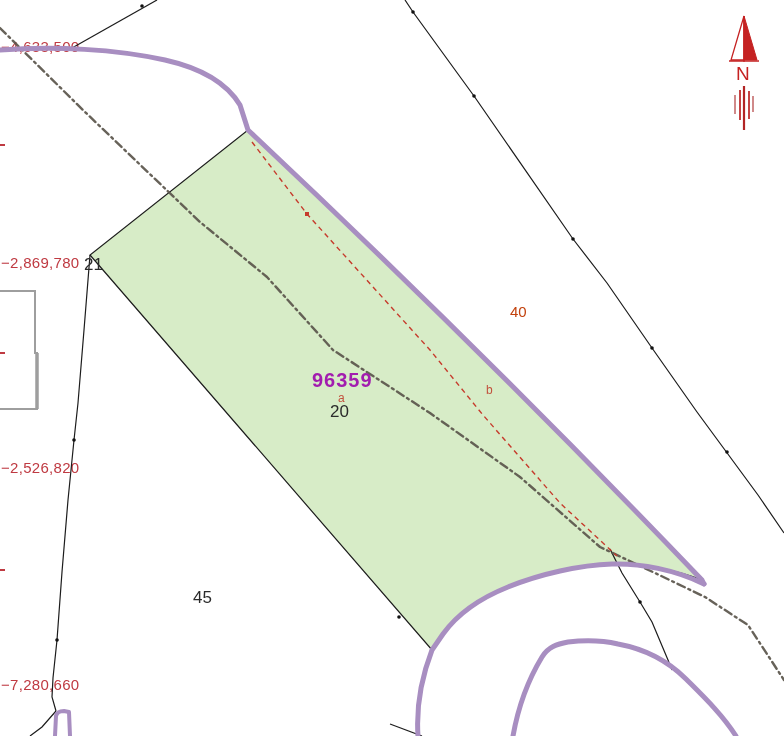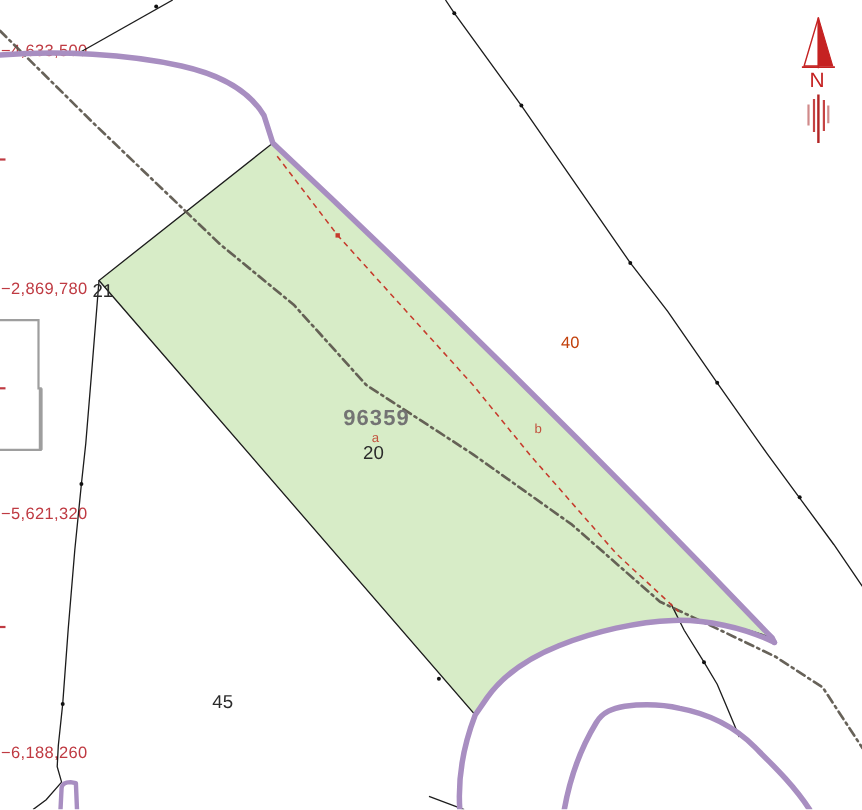--- a/index.html
+++ b/index.html
@@ -13,33 +13,33 @@
 
   .grid-label{
     position:absolute;left:1px;transform:translateY(-52%);
     color:#bf3a42;font-size:15px;letter-spacing:0.3px;white-space:nowrap;
     z-index:1;
   }
   #svg-layer{z-index:2;}
   .map-label{position:absolute;z-index:3;white-space:nowrap;}
   .parcel-number{color:#2b2b2b;font-size:17px;}
   .parcel-number.small{font-size:15px;color:#c2410c;}
-  .parcel-id{color:#737373;font-size:20px;font-weight:bold;letter-spacing:1px;}
+  .parcel-id{color:#a21caf;font-size:20px;font-weight:bold;letter-spacing:1px;}
   .subparcel{color:#c2513d;font-size:12px;}
   .north-n{color:#c52222;font-size:19px;z-index:3;}
 </style>
 </head>
 <body>
 
 <div class="map-canvas">
 
   <span class="grid-label" style="top:47px">−4,633,500</span>
   <span class="grid-label" style="top:263px">−2,869,780</span>
-  <span class="grid-label" style="top:468px">−5,621,320</span>
-  <span class="grid-label" style="top:685px">−6,188,260</span>
+  <span class="grid-label" style="top:468px">−2,526,820</span>
+  <span class="grid-label" style="top:685px">−7,280,660</span>
 
   <svg id="svg-layer" class="layer" width="784" height="736" viewBox="0 0 784 736">
 
     <path d="M248,130 Q478,346 702,580
          C676,570 640,563 612,564
          C580,565 540,574 508,587
          C478,599 456,616 443,634
          L432,650 L90,255 Z" fill="#d7ecc7" stroke="#1c1c1c" stroke-width="1.2"></path>
 
     <g>
@@ -95,21 +95,21 @@
       <line x1="735" y1="95" x2="735" y2="114" stroke="#d08a8a" stroke-width="2"></line>
       <line x1="740" y1="90" x2="740" y2="120" stroke="#c54343" stroke-width="2"></line>
       <line x1="744" y1="86" x2="744" y2="130" stroke="#b22525" stroke-width="2.2"></line>
       <line x1="749" y1="91" x2="749" y2="119" stroke="#c54343" stroke-width="2"></line>
       <line x1="753" y1="96" x2="753" y2="112" stroke="#d08a8a" stroke-width="2"></line>
     </g>
   </svg>
 
   <div class="map-label parcel-number" style="left:84px;top:255px">21</div>
   <div class="map-label parcel-number small" style="left:510px;top:303px">40</div>
-  <div class="map-label parcel-number" style="left:193px;top:629px">45</div>
+  <div class="map-label parcel-number" style="left:193px;top:588px">45</div>
 
   <div class="map-label parcel-id" style="left:312px;top:369px">96359</div>
   <div class="map-label subparcel" style="left:338px;top:391px">a</div>
   <div class="map-label parcel-number" style="left:330px;top:402px">20</div>
   <div class="map-label subparcel" style="left:486px;top:383px">b</div>
 
   <div class="map-label north-n" style="left:736px;top:63px">N</div>
 </div>
 
 </body></html>

